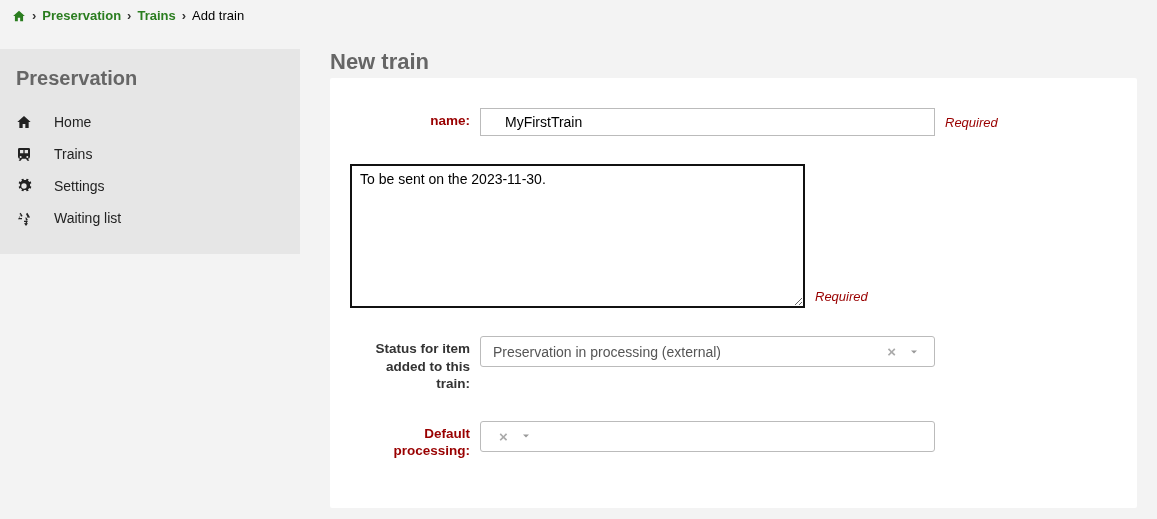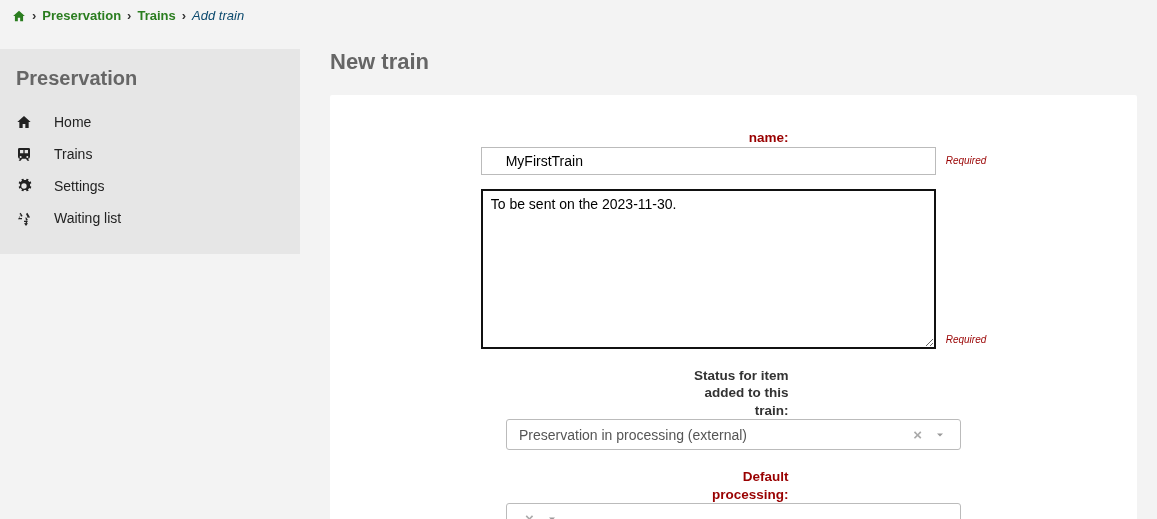--- a/index.html
+++ b/index.html
@@ -14,21 +14,21 @@
     }
     .breadcrumb {
       padding: 8px 12px;
       font-size: 13px;
       display: flex;
       align-items: center;
       gap: 6px;
     }
     .breadcrumb .sep { color: #333; font-weight: bold; }
     .breadcrumb a { color: #2a7d1f; text-decoration: none; font-weight: 600; }
-    .breadcrumb .current { color: #0c4a6e; font-style: italic; }
+    .breadcrumb .current { color: #000000; }
     .breadcrumb .home-ic { color: #2a7d1f; }
     .layout { display: flex; gap: 30px; align-items: flex-start; padding: 0 0 0 0; }
     .sidebar {
       width: 300px;
       background: #e6e6e6;
       padding: 18px 16px 20px 16px;
       margin-top: 18px;
       border-radius: 0;
     }
     .sidebar h2 {
@@ -50,32 +50,31 @@
     .sidebar li .ic { width: 16px; display: inline-flex; justify-content: center; }
     .main {
       flex: 1;
       padding-top: 18px;
       padding-right: 20px;
     }
     .main h1 {
       color: #666;
       font-size: 22px;
       font-weight: 700;
-      margin-bottom: 20px;
+      margin-bottom: 3px;
     }
     .form-card {
       background: #fff;
       padding: 30px 20px 20px 20px;
       border-radius: 2px;
     }
     .form-row {
       display: flex;
-      margin-bottom: 14px;
-      align-items: center;
-      flex-direction: column;
+      margin-bottom: 28px;
+      align-items: flex-start;
     }
     .form-label {
       width: 130px;
       text-align: right;
       padding-right: 10px;
       padding-top: 4px;
       font-weight: 700;
       color: #333;
       font-size: 13.5px;
       line-height: 1.3;
@@ -84,31 +83,31 @@
     .form-field { flex: 1; display: flex; align-items: flex-start; gap: 10px; }
     .form-field input[type="text"] {
       width: 455px;
       padding: 5px 24px;
       border: 1px solid #bbb;
       font-size: 14px;
       font-family: inherit;
     }
     .form-field textarea {
       width: 455px;
-      height: 160px;
+      height: 144px;
       padding: 5px 8px;
       border: 2px solid #111;
       font-size: 14px;
       font-family: inherit;
       resize: both;
     }
     .req-hint {
       color: #990000;
       font-style: italic;
-      font-size: 10px;
+      font-size: 13px;
       align-self: center;
     }
     .req-hint.bottom { align-self: flex-end; margin-bottom: 4px; }
     .select-box {
       width: 455px;
       border: 1px solid #bbb;
       border-radius: 3px;
       background: #fff;
       display: flex;
       align-items: center;

